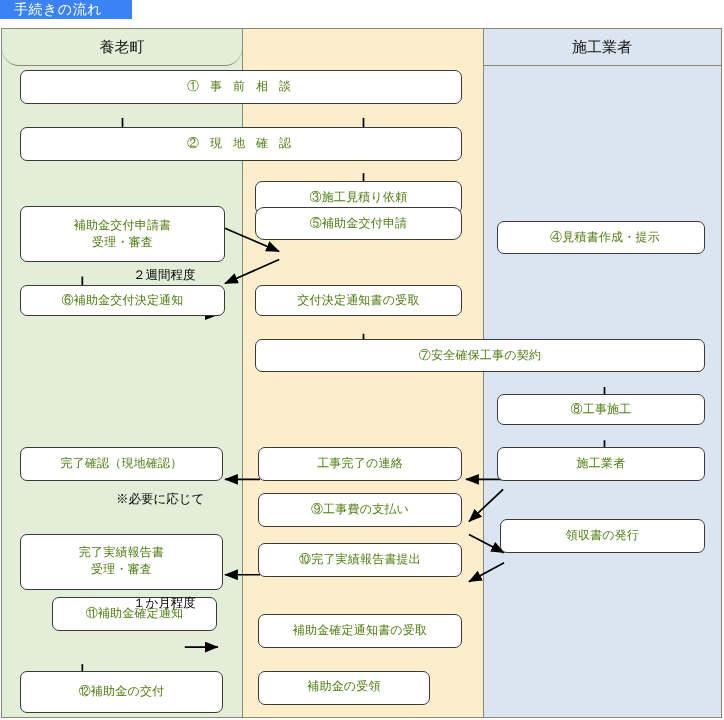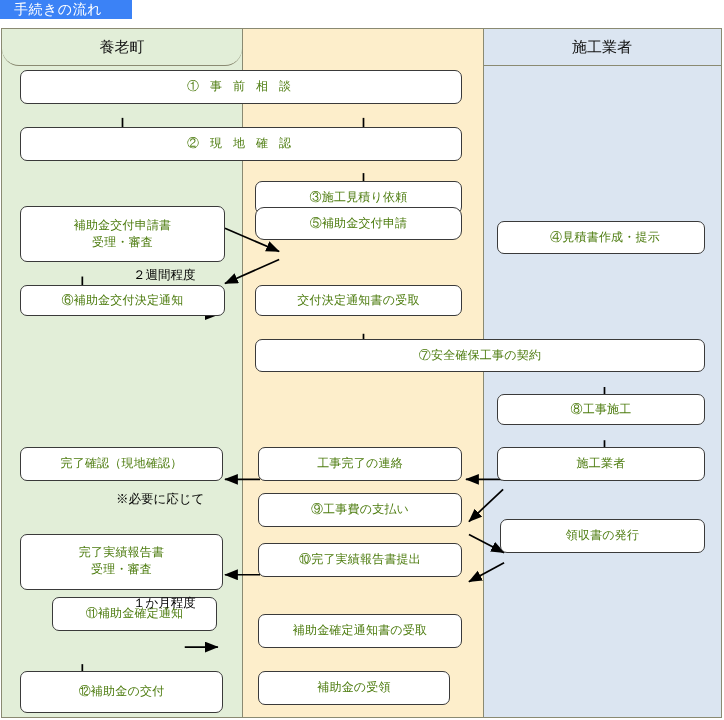--- a/index.html
+++ b/index.html
@@ -250,21 +250,21 @@
   </div>
 
   <div class="node" style="left:256px; top:585px; width:204px; height:34px;">
     <span class="ln">補助金確定通知書の受取</span>
   </div>
 
   <div class="node" style="left:18px; top:642px; width:203px; height:42px;font-family:Liberation Serif, serif;">
     <span class="ln">⑫補助金の交付</span>
   </div>
 
-  <div class="node" style="left:256px; top:642px; width:192px; height:34px;">
+  <div class="node" style="left:256px; top:642px; width:172px; height:34px;font-family:Liberation Mono, monospace;">
     <span class="ln">補助金の受領</span>
   </div>
 
   <div class="note" style="left:131px; top:238px;">２週間程度</div>
 
   <div class="note" style="left:114px; top:462px;">※必要に応じて</div>
 
   <div class="note" style="left:131px; top:566px;">１か月程度</div>
 
 </div>

